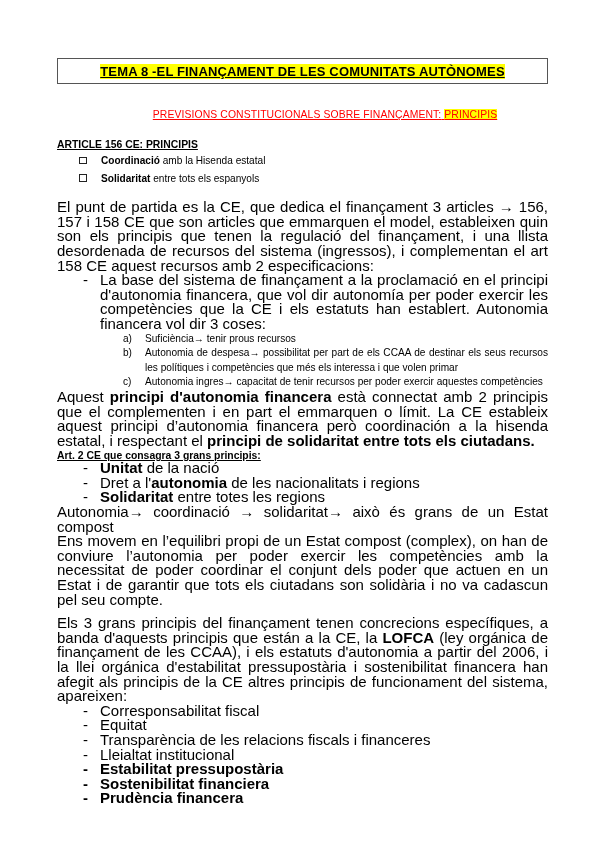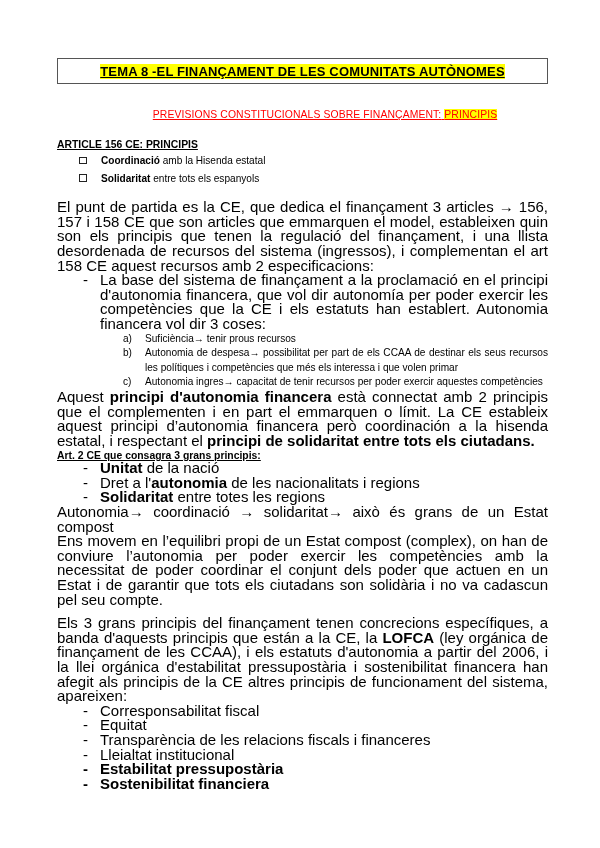--- a/index.html
+++ b/index.html
@@ -216,15 +216,16 @@
 
   <p class="p"><span>Els 3 grans principis del finançament tenen concrecions específiques, a banda d'aquests principis que están a la CE, la </span><span class="b u">LOFCA</span><span> (ley orgánica de finançament de les CCAA), i els estatuts d'autonomia a partir del 2006, i la llei orgánica d'estabilitat pressupostària i sostenibilitat financera han afegit als principis de la CE altres principis de funcionament del sistema, apareixen:</span></p>
 
   <ul class="dash-list">
     <li class="dash-item">Corresponsabilitat fiscal</li>
     <li class="dash-item">Equitat</li>
     <li class="dash-item">Transparència de les relacions fiscals i financeres</li>
     <li class="dash-item">Lleialtat institucional</li>
     <li class="dash-item b">Estabilitat  pressupostària</li>
     <li class="dash-item b">Sostenibilitat financiera</li>
+    <li class="dash-item b">Prudència financera</li>
   </ul>
 
 </div>
 
 </body></html>

